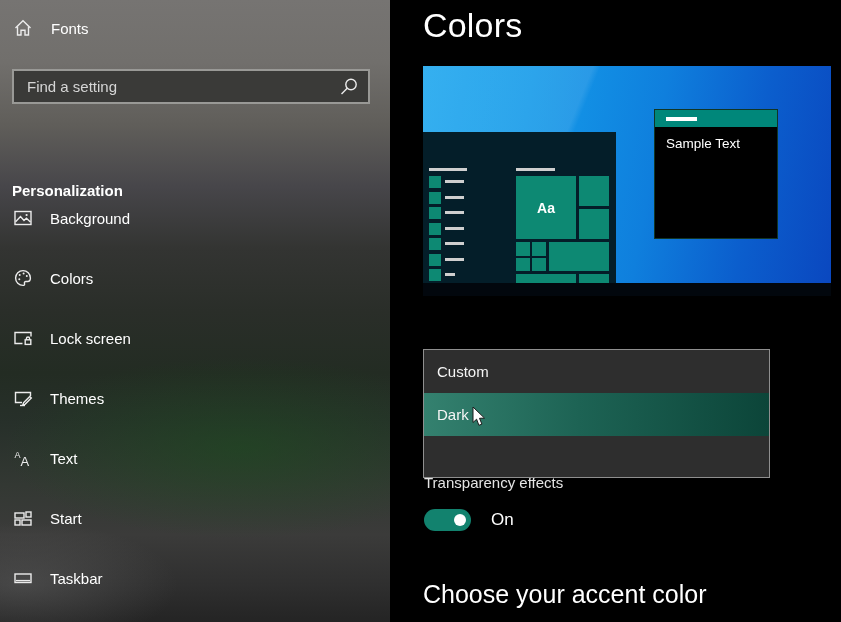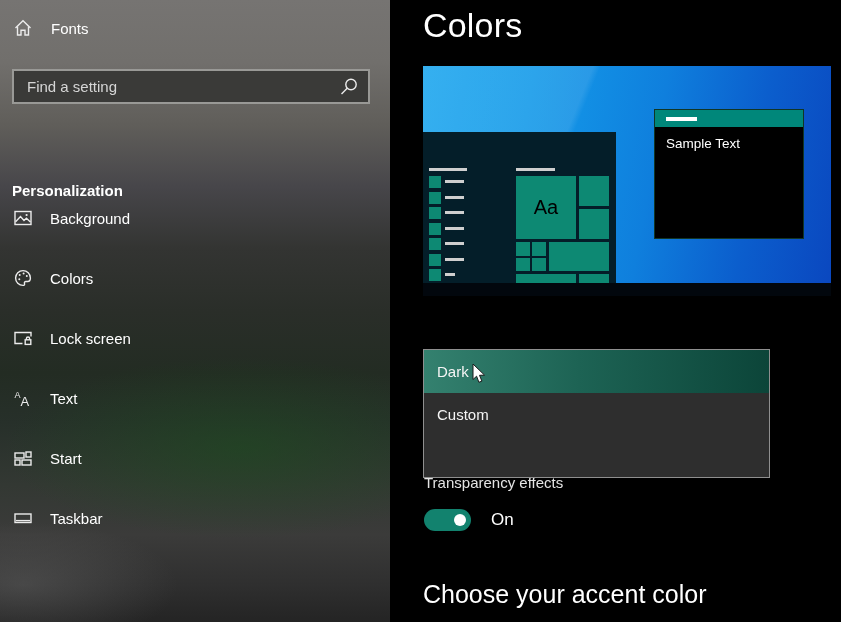--- a/index.html
+++ b/index.html
@@ -45,22 +45,22 @@
   .preview { position:absolute; left:33px; top:66px; width:408px; height:230px; overflow:hidden;
     background:
       linear-gradient(112deg, rgba(255,255,255,0.10) 34%, rgba(255,255,255,0) 35.5%),
       linear-gradient(100deg, #1ea7ee 0%, #149ae9 25%, #0f7fdd 55%, #0b5ecd 78%, #0a47bf 100%);
   }
   .pv-taskbar { position:absolute; left:0; bottom:0; width:408px; height:13px; background:#02070d; }
   .pv-start { position:absolute; left:0; top:66px; width:193px; height:151px; background:#041e29; overflow:hidden; }
   .pv-bar { position:absolute; background:#cfcfcf; }
   .pv-sq { position:absolute; width:12px; height:12px; background:var(--accent,#0d8973); }
   .pv-tile { position:absolute; background:var(--accent,#0d8973); }
-  .pv-tile.big { display:flex; align-items:center; justify-content:center; font-size:20px; color:#000000; }
-  .pv-window { position:absolute; left:231px; top:43px; width:150px; height:130px; background:#000;
+  .pv-tile.big { display:flex; align-items:center; justify-content:center; font-size:14px; color:#ffffff;font-weight:bold; }
+  .pv-window { position:absolute; left:231px; top:43px; width:124px; height:130px; background:#000;
     border:1px solid rgba(35,120,85,0.45); }
   .pv-titlebar { position:absolute; left:0; top:0; right:0; height:17px; background:var(--titlebar,#00877a); }
   .pv-titlebar-dash { position:absolute; left:11px; top:7px; width:31px; height:4px; background:#fff; }
   .pv-sample-text { position:absolute; left:11px; top:26px; font-size:13.5px; color:#fff; }
 
   .dropdown { position:absolute; left:33px; top:349px; width:347px; height:129px;
     background:#2e2e2e; border:1px solid #8f8f8f; z-index:5; }
   .dd-option { position:relative; height:43px; display:flex; align-items:center; padding-left:13px;
     font-size:15px; color:#f5f5f5; cursor:default; }
   .dd-option.highlighted {
@@ -129,20 +129,28 @@
 
       <div class="nav-item">
         <svg class="icon20" viewBox="0 0 20 20">
           <path class="stk" d="M18 8.5 V4.5 H2 V15.5 H9.5"></path>
           <rect class="stk" x="12.2" y="11.8" width="5.6" height="4.6"></rect>
           <path class="stk" d="M13.4 11.8 V10.6 a1.6 1.6 0 0 1 3.2 0 V11.8"></path>
         </svg>
         <span class="label">Lock screen</span>
       </div>
 
+      <div class="nav-item">
+        <svg class="icon20" viewBox="0 0 20 20">
+          <path class="stk" d="M9 14.5 H2.5 V4.5 H17.5 V8"></path>
+          <path class="stk" d="M7 17.5 H12"></path>
+          <path class="stk" d="M10.5 14.8 L16.8 8.5 L18.3 10 L12 16.3 L9.8 17 Z"></path>
+        </svg>
+        <span class="label">Themes</span>
+      </div>
 
       <div class="nav-item">
         <svg class="icon20" viewBox="0 0 20 20">
           <text x="1.5" y="9.5" fill="#ececec" font-size="9" font-family="Liberation Sans, sans-serif">A</text>
           <text x="7.5" y="17.5" fill="#ececec" font-size="13" font-family="Liberation Sans, sans-serif">A</text>
         </svg>
         <span class="label">Text</span>
       </div>
 
       <div class="nav-item">
@@ -209,27 +217,27 @@
         </div>
         <div class="pv-sample-text">Sample Text</div>
       </div>
 
       <div class="pv-taskbar"></div>
     </div>
 
     <div class="transparency-label">Transparency effects</div>
 
     <div class="dropdown">
+      <div class="dd-option">Custom</div>
       <div class="dd-option highlighted">
         <span>Dark</span>
         <svg class="cursor-svg" viewBox="0 0 14 21">
           <polygon points="1,0 1,15.5 4.6,12.2 6.9,18.3 9.9,17.1 7.5,11.3 12.5,11.1" fill="#ffffff" stroke="#1b1b1b" stroke-width="1"></polygon>
         </svg>
       </div>
-      <div class="dd-option">Custom</div>
     </div>
 
     <div class="toggle-row">
       <div class="toggle">
         <div class="toggle-knob"></div>
       </div>
       <span class="toggle-state">On</span>
     </div>
 
     <div class="accent-heading">Choose your accent color</div>

